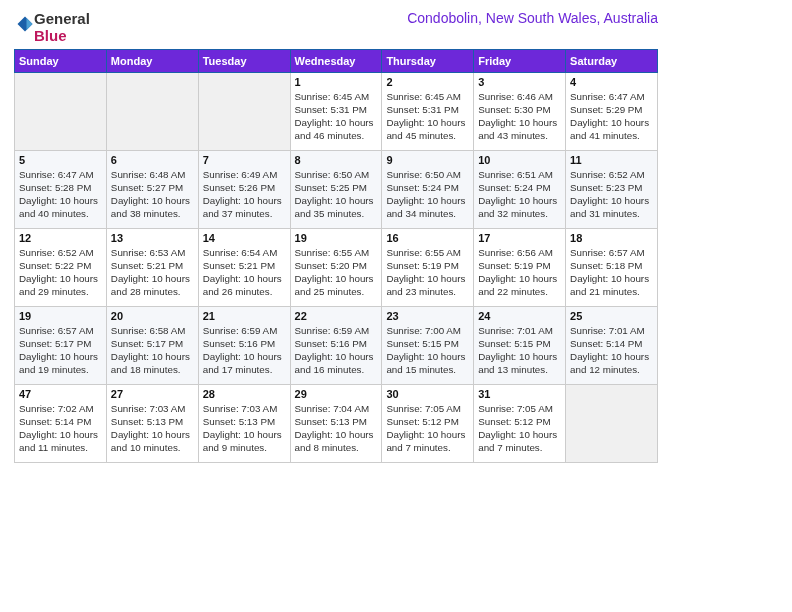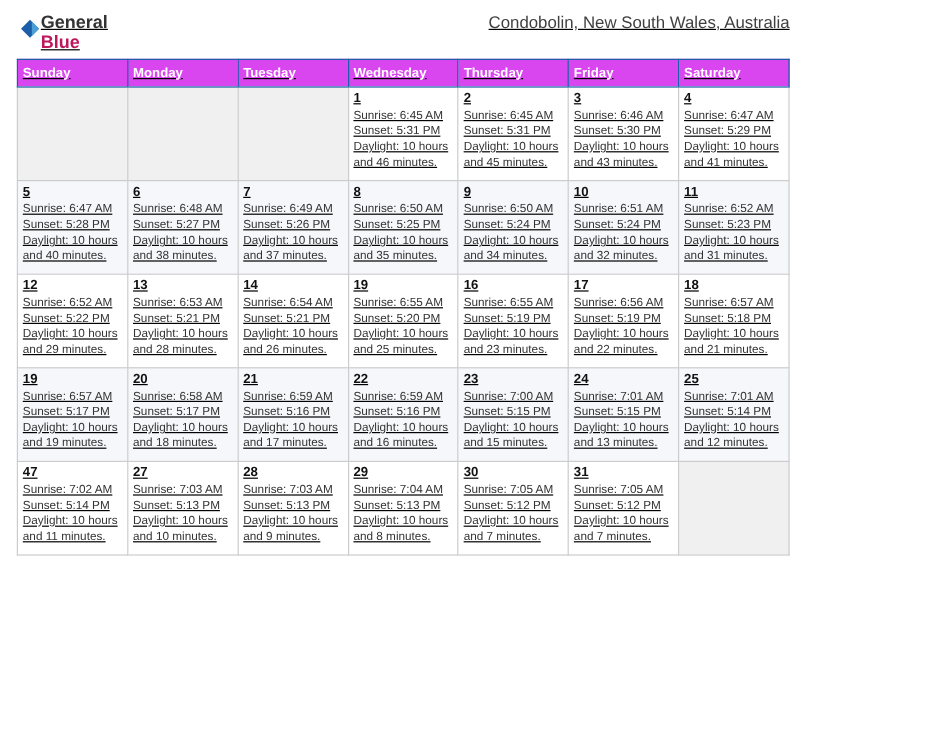--- a/index.html
+++ b/index.html
@@ -6,21 +6,20 @@
     body {
       font-family: Arial, Helvetica, sans-serif;
       background: #fff;
       width: 792px;
       height: 612px;
       overflow: hidden;
     }
     .page {
       width: 672px;
       padding: 10px 14px 8px 14px;
-      text-decoration: underline;
     }
     .header-row {
       display: flex;
       align-items: flex-start;
       justify-content: space-between;
       margin-bottom: 4px;
     }
     .logo {
       display: flex;
       align-items: center;
@@ -43,30 +42,30 @@
       text-align: right;
     }
     .main-title {
       font-size: 32px;
       font-weight: bold;
       color: #222;
       line-height: 1.1;
     }
     .subtitle {
       font-size: 14px;
-      color: #404040;
+      color: #6d28d9;
       font-weight: normal;
     }
     table {
       width: 100%;
       border-collapse: collapse;
       font-size: 10.5px;
     }
     thead tr {
-      background: #d946ef;
+      background: #6d28d9;
       color: #fff;
     }
     thead th {
       padding: 5px 4px;
       font-size: 11px;
       font-weight: bold;
       text-align: left;
       border: 1px solid #1a5fa8;
     }
     tbody tr {

